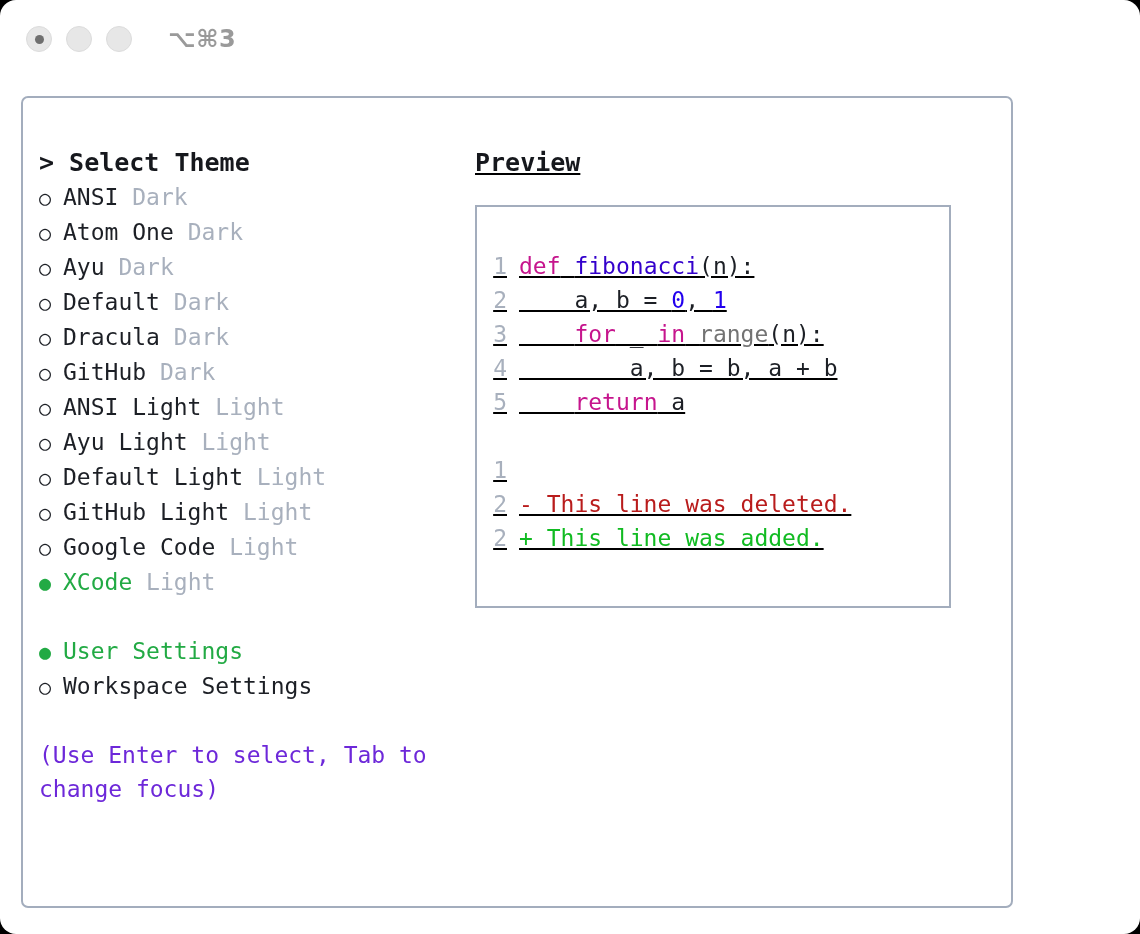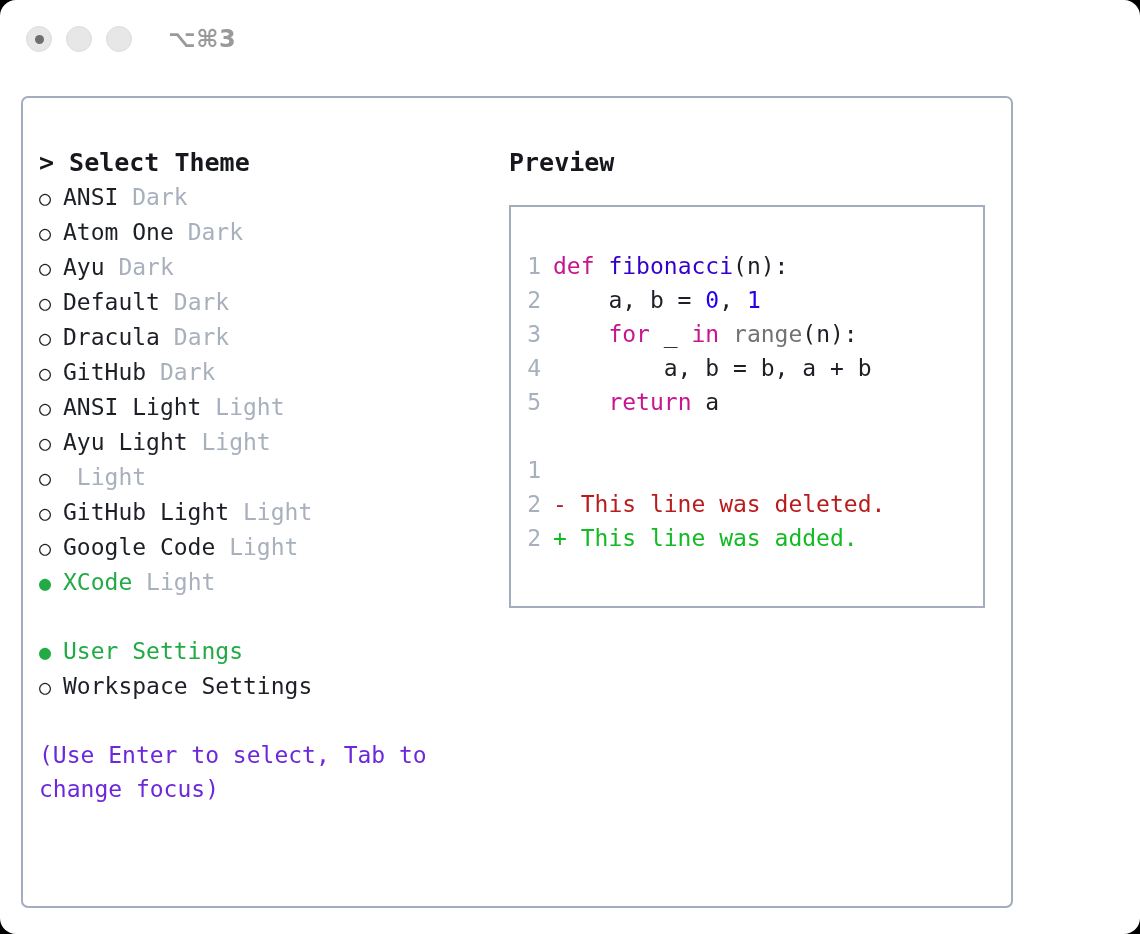--- a/index.html
+++ b/index.html
@@ -133,23 +133,24 @@
     margin-top: 34px;
     font-size: 23px;
     color: #6d28d9;
     line-height: 34px;
     width: 400px;
   }
 
   
   .right-col {
     position: absolute;
-    left: 486px;
+    left: 452px;
     top: 48px;
     width: 495px;
+    text-decoration: underline;
   }
   .preview-title {
     font-size: 25px;
     font-weight: bold;
     color: #16181d;
     line-height: 34px;
   }
   .preview-box {
     margin-top: 25px;
     width: 476px;
@@ -209,21 +210,21 @@
         <div class="heading">&gt; Select Theme</div>
         <div id="theme-list">
             <div class="opt-row"><span class="bullet">○</span><span class="opt-name">ANSI</span><span class="opt-tag"> Dark</span></div>
             <div class="opt-row"><span class="bullet">○</span><span class="opt-name">Atom One</span><span class="opt-tag"> Dark</span></div>
             <div class="opt-row"><span class="bullet">○</span><span class="opt-name">Ayu</span><span class="opt-tag"> Dark</span></div>
             <div class="opt-row"><span class="bullet">○</span><span class="opt-name">Default</span><span class="opt-tag"> Dark</span></div>
             <div class="opt-row"><span class="bullet">○</span><span class="opt-name">Dracula</span><span class="opt-tag"> Dark</span></div>
             <div class="opt-row"><span class="bullet">○</span><span class="opt-name">GitHub</span><span class="opt-tag"> Dark</span></div>
             <div class="opt-row"><span class="bullet">○</span><span class="opt-name">ANSI Light</span><span class="opt-tag"> Light</span></div>
             <div class="opt-row"><span class="bullet">○</span><span class="opt-name">Ayu Light</span><span class="opt-tag"> Light</span></div>
-            <div class="opt-row"><span class="bullet">○</span><span class="opt-tag"> Light</span></div>
+            <div class="opt-row"><span class="bullet">○</span><span class="opt-name">Default Light</span><span class="opt-tag"> Light</span></div>
             <div class="opt-row"><span class="bullet">○</span><span class="opt-name">GitHub Light</span><span class="opt-tag"> Light</span></div>
             <div class="opt-row"><span class="bullet">○</span><span class="opt-name">Google Code</span><span class="opt-tag"> Light</span></div>
             <div class="opt-row selected"><span class="bullet sel">●</span><span class="opt-name">XCode</span><span class="opt-tag"> Light</span></div>
           </div>
 
         <div class="spacer-sm"></div>
         <div id="apply-list">
             <div class="opt-row selected"><span class="bullet sel">●</span><span class="opt-name">User Settings</span></div>
             <div class="opt-row"><span class="bullet">○</span><span class="opt-name">Workspace Settings</span></div>
           </div>

